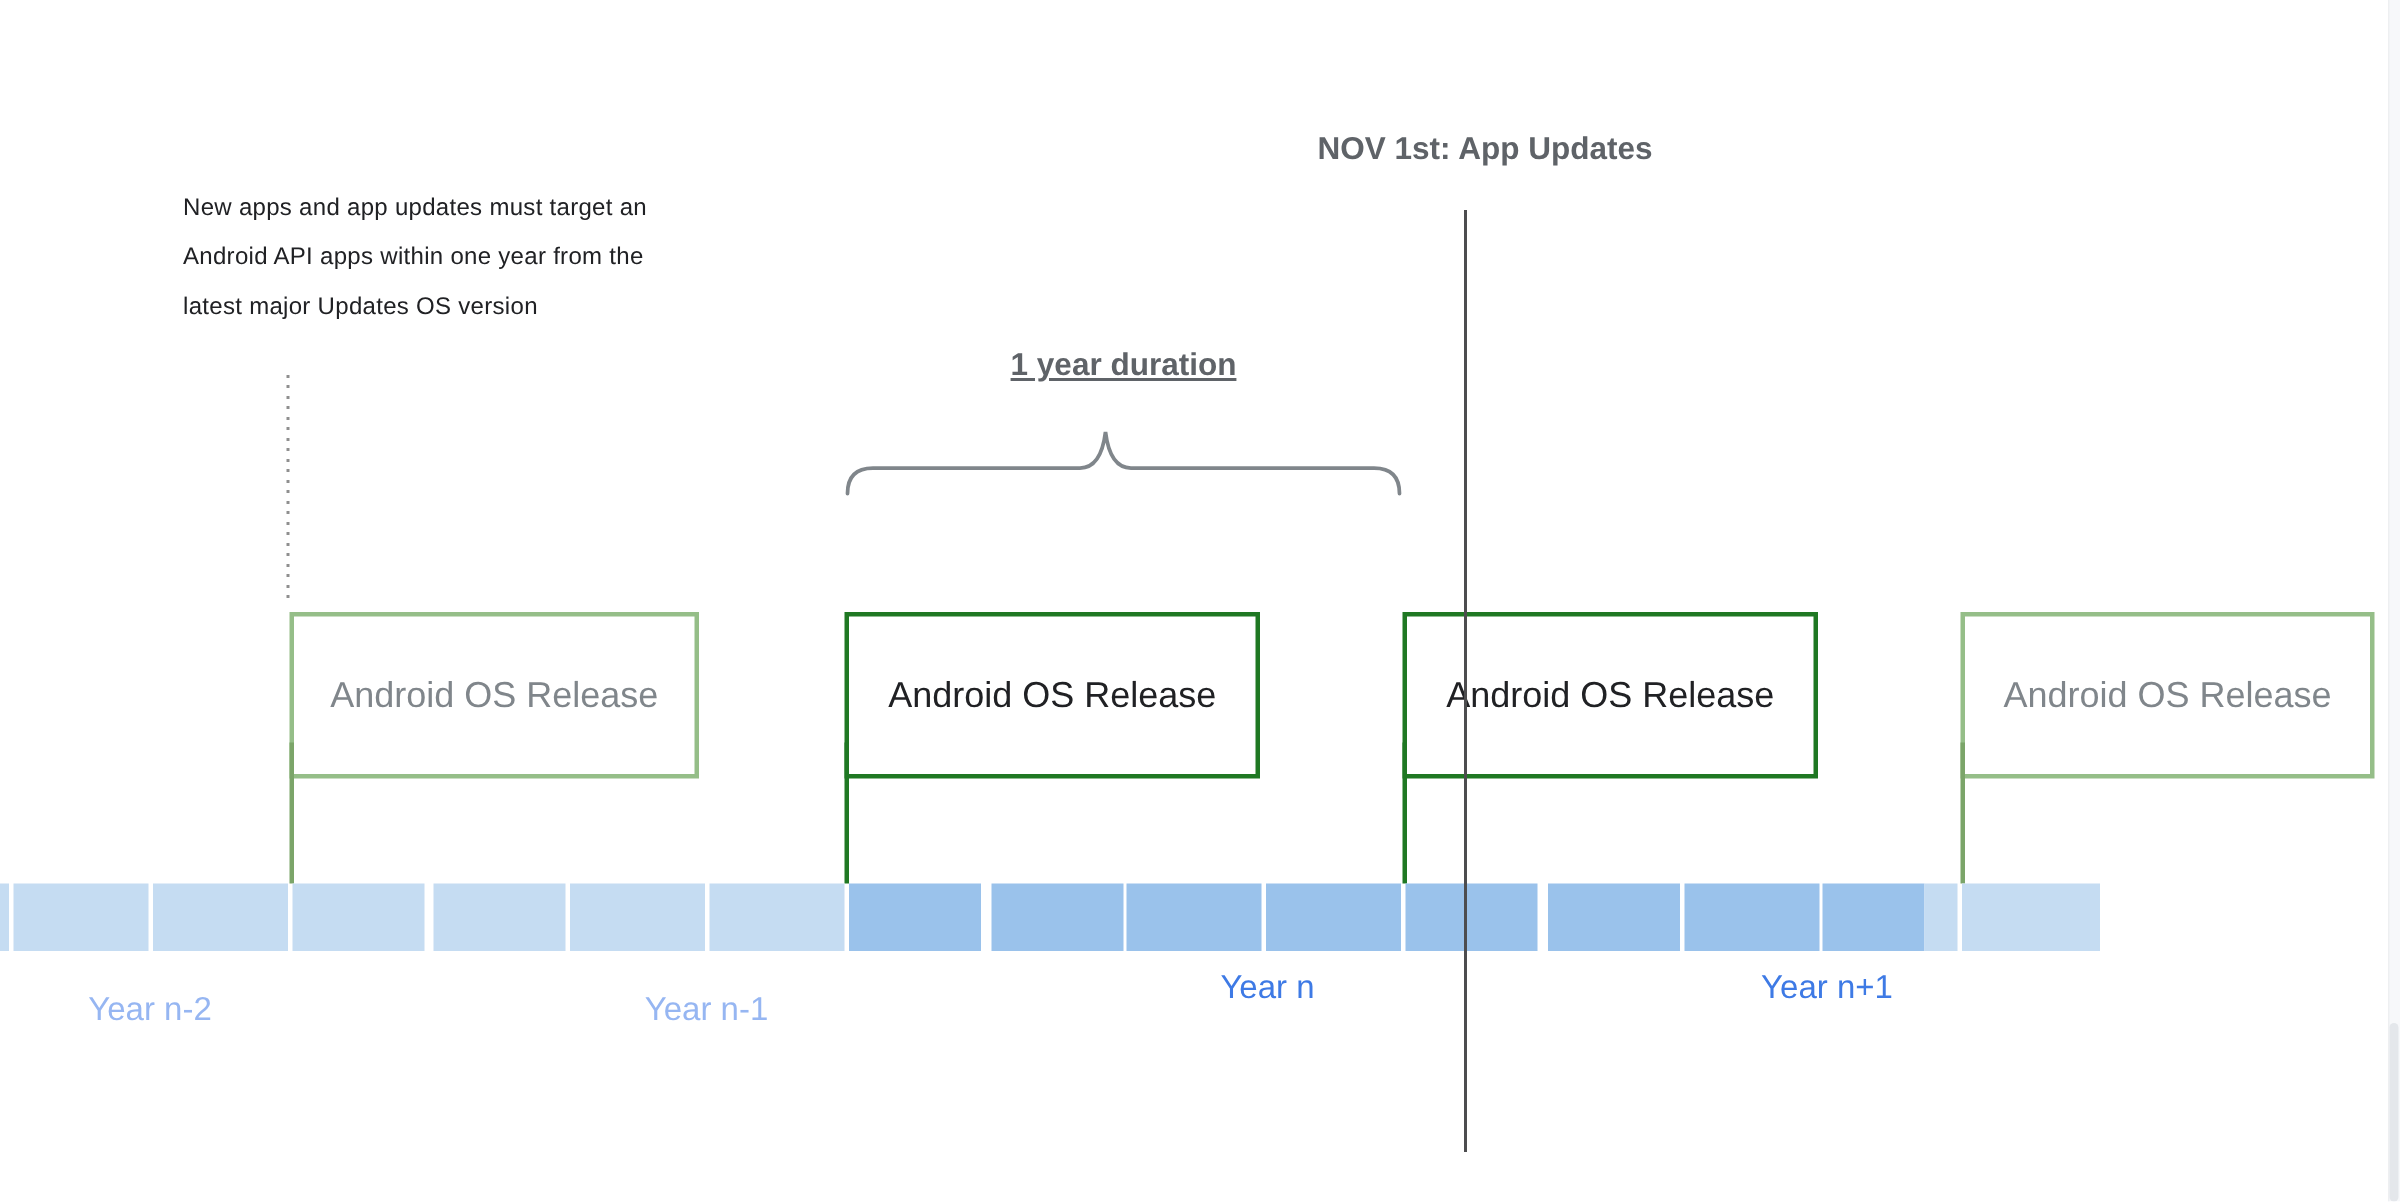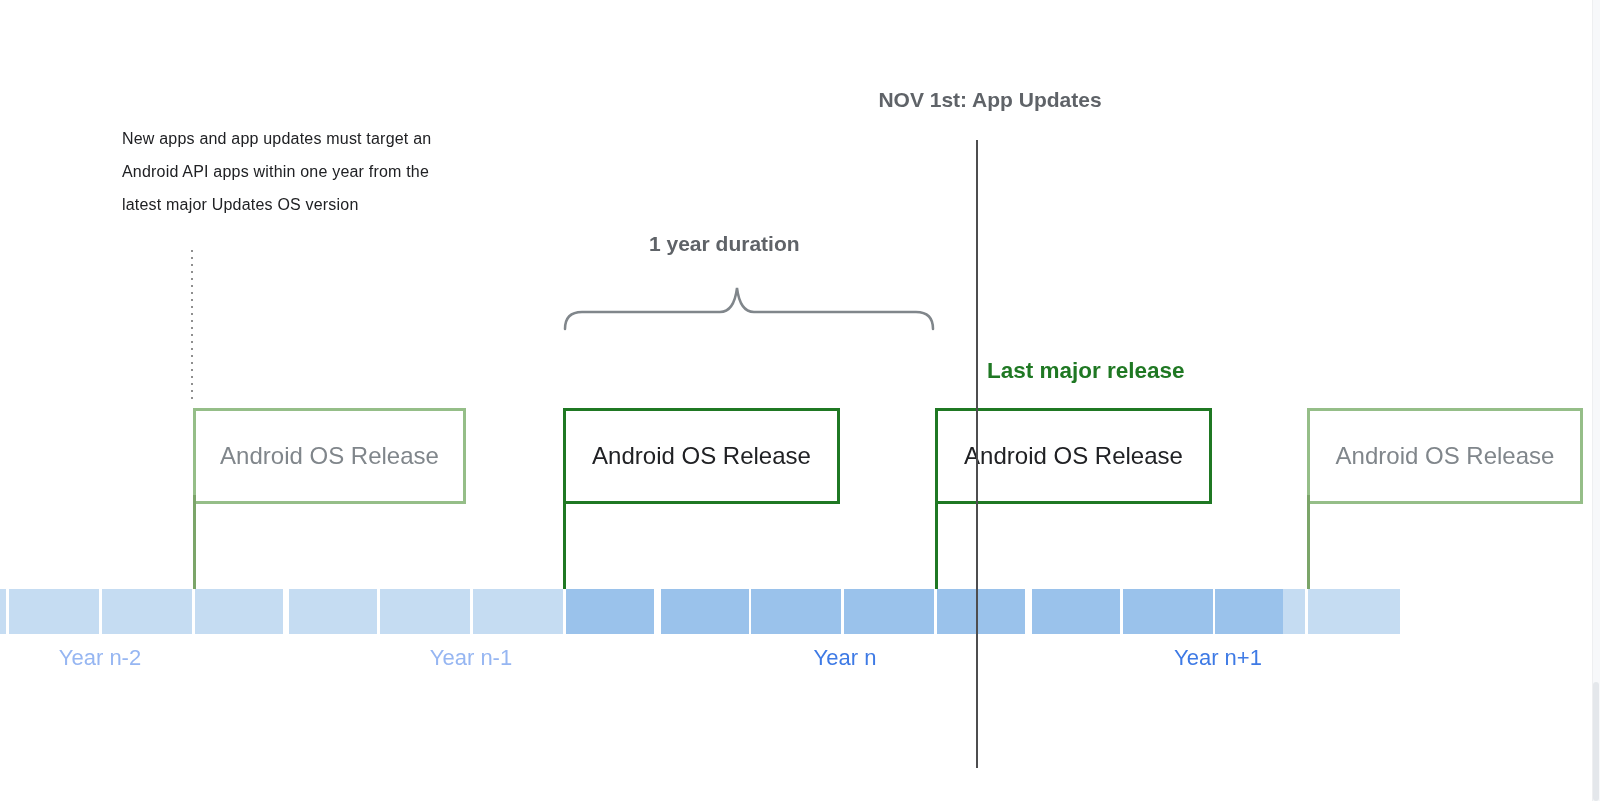--- a/index.html
+++ b/index.html
@@ -9,30 +9,30 @@
   
   .policy{position:absolute;left:122px;top:122px;font-size:16px;line-height:33px;
           color:var(--text-dark,#1f1f1f);letter-spacing:.2px;}
   .policy b{font-weight:400;}
 
   
   .deadline{position:absolute;left:810px;top:86px;width:360px;text-align:center;
             font-size:21px;font-weight:700;line-height:27.5px;color:var(--annotation-gray,#5F6368);}
 
   
-  .duration{position:absolute;left:649px;top:232px;width:200px;text-align:left;
-            font-size:21px;font-weight:700;color:var(--annotation-gray,#5F6368);}
+  .duration{position:absolute;left:649px;top:232px;width:200px;text-align:center;
+            font-size:21px;font-weight:700;color:var(--annotation-gray,#5F6368);text-decoration:underline;}
   .brace-svg{position:absolute;left:558px;top:282px;}
 
   
   .last-release{position:absolute;left:987px;top:356px;font-size:22.5px;font-weight:700;
                 line-height:30px;color:var(--accent-green,#1F7823);}
 
   
-  .release-box{position:absolute;top:408px;height:96px;box-sizing:border-box;background:#fff;
+  .release-box{position:absolute;top:408px;height:111px;box-sizing:border-box;background:#fff;
                display:flex;align-items:center;justify-content:center;font-size:24px;}
   .release-box.current{border:3px solid var(--accent-green,#1F7823);color:var(--text-dark,#202124);}
   .release-box.muted{border:3px solid var(--muted-green,#95BE88);color:var(--box-text-muted,#80868B);}
   .b1{left:193px;width:273px;} .b2{left:563px;width:277px;}
   .b3{left:935px;width:277px;} .b4{left:1307px;width:276px;}
 
   
   .connector{position:absolute;top:495px;height:94px;width:3px;}
   .connector.current{background:var(--accent-green,#1F7823);}
   .connector.muted{background:var(--muted-green-line,#7BA569);}
@@ -48,21 +48,21 @@
 
   
   .bar{position:absolute;left:0;top:589px;width:1400px;height:45px;}
   .seg{position:absolute;top:0;height:45px;}
   .seg.muted{background:var(--muted-blue,#C5DCF2);}
   .seg.highlight{background:var(--highlight-blue,#9AC2EB);}
 
   
   .years{position:absolute;left:0;top:645px;width:1600px;height:30px;}
   .year-label{position:absolute;width:180px;text-align:center;font-size:22px;font-weight:500;}
-  .year-label.muted{color:var(--muted-year-label,#96B6F2);}
+  .year-label.muted{color:var(--muted-year-label,#96B6F2);margin-top:15px;}
   .year-label.strong{color:var(--strong-year-label,#3E7AE5);}
 
   
   .sb-track{position:absolute;right:0;top:0;width:8px;height:801px;background:#F7F8FA;
             border-left:1px solid #EEEFF1;box-sizing:border-box;}
   .sb-thumb{position:absolute;right:1px;top:682px;width:6px;height:119px;background:#E4E7EB;border-radius:3px;}
 </style>
 </head>
 <body>
 
@@ -80,21 +80,20 @@
 
   <div class="vline"></div>
 
   <div class="dotted"></div>
 
   <div class="duration">1 year duration</div>
   <svg class="brace-svg" width="382" height="52" viewBox="0 0 382 52">
     <path d="M7,47 Q7,30 24,30 L162,30 Q176,30 179,6 Q182,30 196,30 L358,30 Q375,30 375,47" fill="none" stroke="#80868B" stroke-width="2.5" stroke-linecap="round"></path>
   </svg>
 
-  <div class="last-release">Last major release</div>
 
   <div class="release-box muted b1">
     <span>Android OS Release</span>
   </div>
   <div class="release-box current b2">
     <span>Android OS Release</span>
   </div>
   <div class="release-box current b3">
     <span>Android OS Release</span>
   </div>

